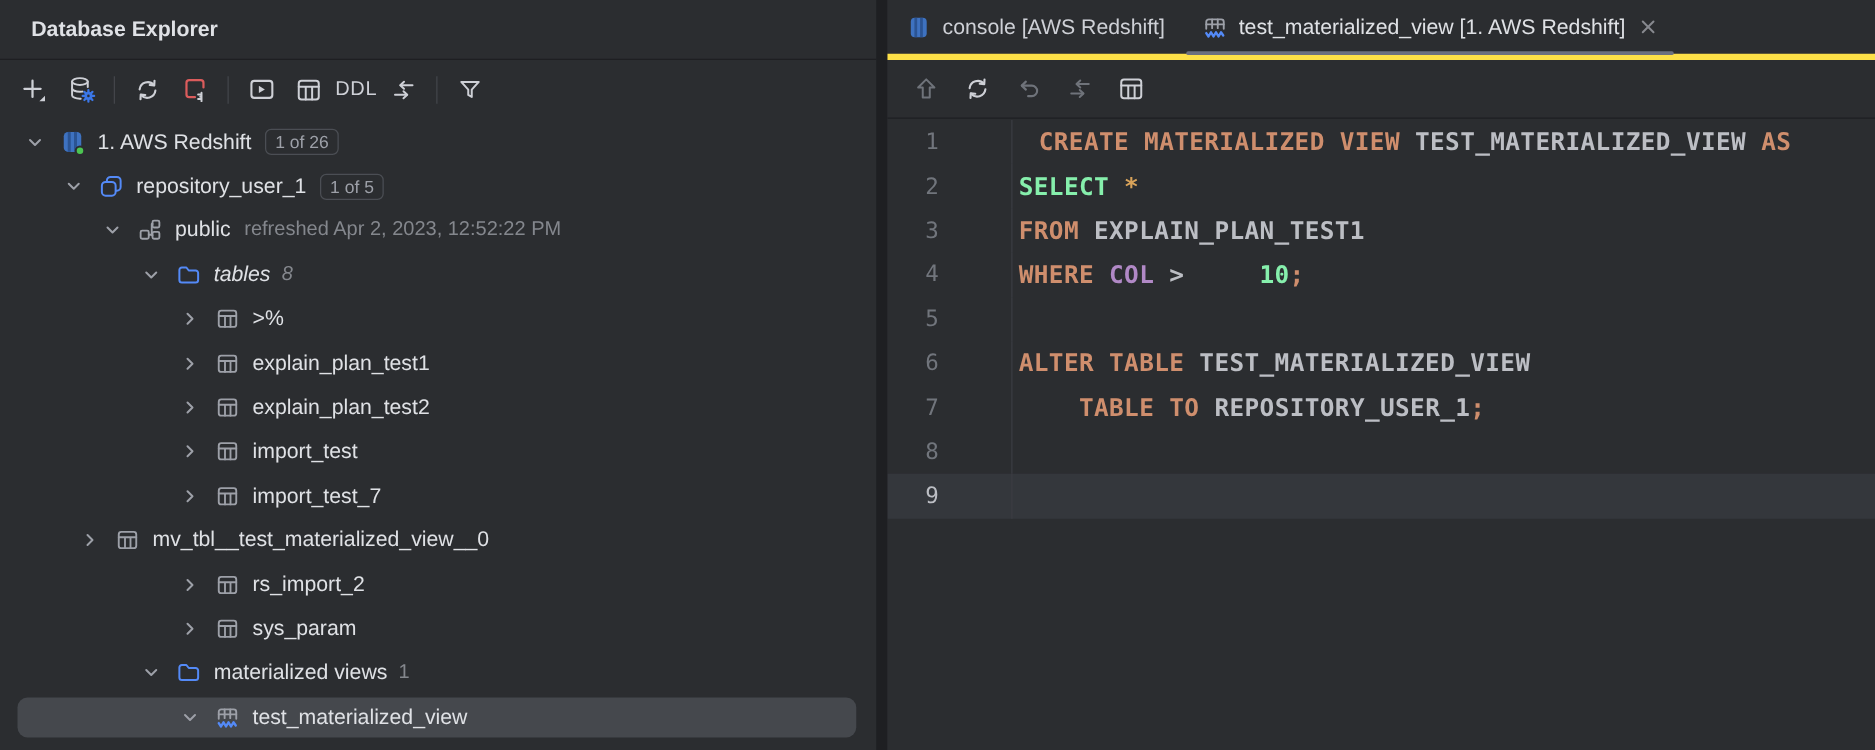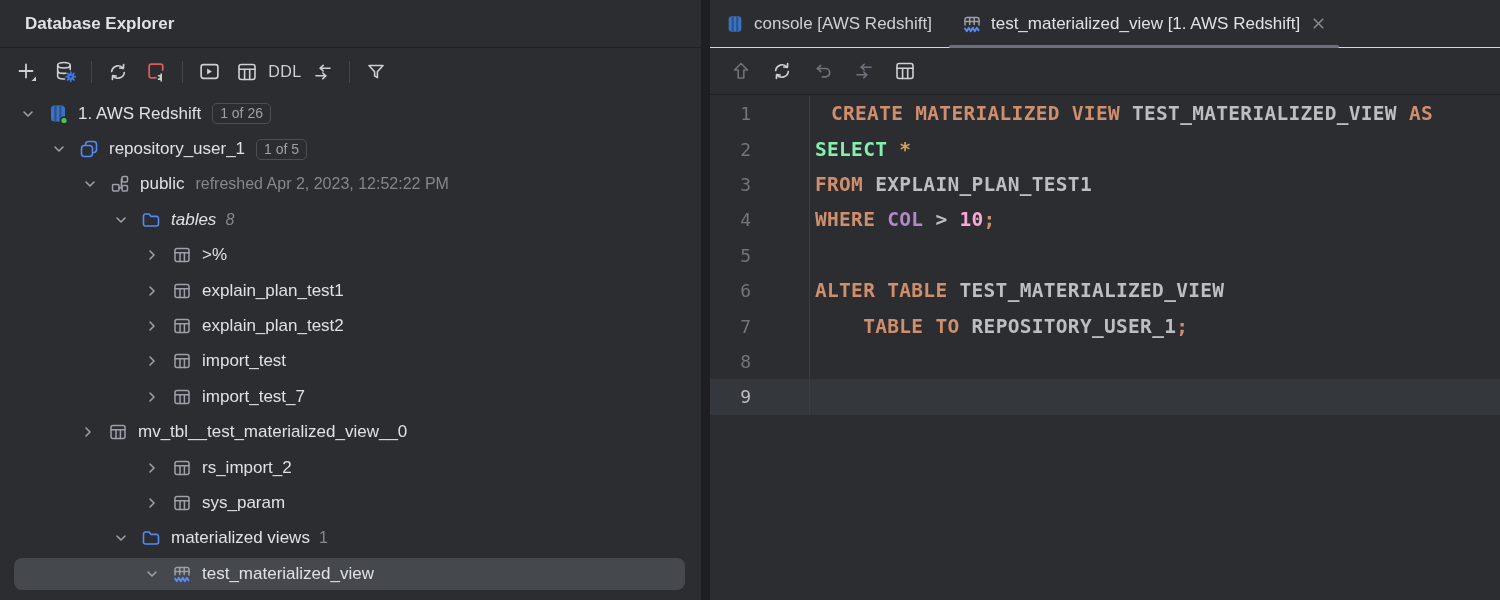--- a/index.html
+++ b/index.html
@@ -34,21 +34,21 @@
   .tbadge {
     margin-left:11px; font-size:14px; color:#9DA0A8; border:1px solid #4B4E54;
     border-radius:5px; padding:1px 7px 2px; white-space:nowrap;
   }
   .tnote { margin-left:11px; font-size:16px; color:#84878D; white-space:nowrap; }
   .tcount { margin-left:9px; font-size:16px; color:#84878D; }
   
   .splitter { width:9px; flex:none; background:#1E1F22; }
   
   .right-panel { flex:1; display:flex; flex-direction:column; background:#2B2D30; min-width:0; }
-  .tab-bar { height:48px; flex:none; display:flex; align-items:stretch; border-bottom:1px solid #fde047; }
+  .tab-bar { height:48px; flex:none; display:flex; align-items:stretch; border-bottom:5px solid #fde047; }
   .tab {
     display:flex; align-items:center; gap:9px; padding:0 15px; position:relative;
     font-size:17px; color:#CED0D6; white-space:nowrap; cursor:default;
   }
   .tab.active { color:#DFE1E5; }
   .tab.active::after {
     content:""; position:absolute; left:2px; right:2px; bottom:-1px; height:3.5px;
     background:#6C707E; border-radius:3px;
   }
   .tab .close { color:#87898F; display:flex; align-items:center; margin-left:2px; }
@@ -288,21 +288,21 @@
             </svg>
           </span>
           <span class="ticon">
             <svg width="20" height="20" viewBox="0 0 20 20" stroke-linecap="round" stroke-linejoin="round" fill="none" stroke="#9DA0A8" stroke-width="1.5">
               <rect x="3" y="3.5" width="14" height="13" rx="2"></rect>
               <path d="M3 7.8 h14 M8 7.8 v8.7 M12.4 7.8 v8.7"></path>
             </svg>
           </span>
           <span class="tlabel">import_test_7</span>
         </div>
-        <div class="trow" style="padding-left: 76px; text-align: right;">
+        <div class="trow" style="padding-left: 60px; text-align: right;">
           <span class="chev">
             <svg width="16" height="16" viewBox="0 0 16 16" stroke-linecap="round" stroke-linejoin="round" fill="none" stroke="currentColor" stroke-width="1.6">
               <polyline points="6,4 10,8 6,12"></polyline>
             </svg>
           </span>
           <span class="ticon">
             <svg width="20" height="20" viewBox="0 0 20 20" stroke-linecap="round" stroke-linejoin="round" fill="none" stroke="#9DA0A8" stroke-width="1.5">
               <rect x="3" y="3.5" width="14" height="13" rx="2"></rect>
               <path d="M3 7.8 h14 M8 7.8 v8.7 M12.4 7.8 v8.7"></path>
             </svg>
@@ -450,21 +450,21 @@
         <div class="cline">
           <div class="gutter">2</div>
           <div class="ctext"><span style="color: #86efac;">SELECT </span><span style="color: rgb(217, 163, 90);">*</span></div>
         </div>
         <div class="cline">
           <div class="gutter">3</div>
           <div class="ctext"><span style="color: rgb(207, 142, 109);">FROM </span><span style="color: rgb(188, 190, 196);">EXPLAIN_PLAN_TEST1</span></div>
         </div>
         <div class="cline">
           <div class="gutter">4</div>
-          <div class="ctext"><span style="color: rgb(207, 142, 109);">WHERE </span><span style="color: rgb(177, 137, 198);">COL</span><span style="color: rgb(188, 190, 196);"> &gt; </span><span style="color: #f9a8d4;">10</span><span style="color: rgb(207, 142, 109);">;</span></div>
+          <div class="ctext"><span style="color: rgb(207, 142, 109);">WHERE </span><span style="color: rgb(177, 137, 198);">COL</span><span style="color: rgb(188, 190, 196);"> &gt; </span><span style="color: #86efac; margin-left: 48px;">10</span><span style="color: rgb(207, 142, 109);">;</span></div>
         </div>
         <div class="cline">
           <div class="gutter">5</div>
           <div class="ctext"></div>
         </div>
         <div class="cline">
           <div class="gutter">6</div>
           <div class="ctext"><span style="color: rgb(207, 142, 109);">ALTER TABLE </span><span style="color: rgb(188, 190, 196);">TEST_MATERIALIZED_VIEW</span></div>
         </div>
         <div class="cline">

